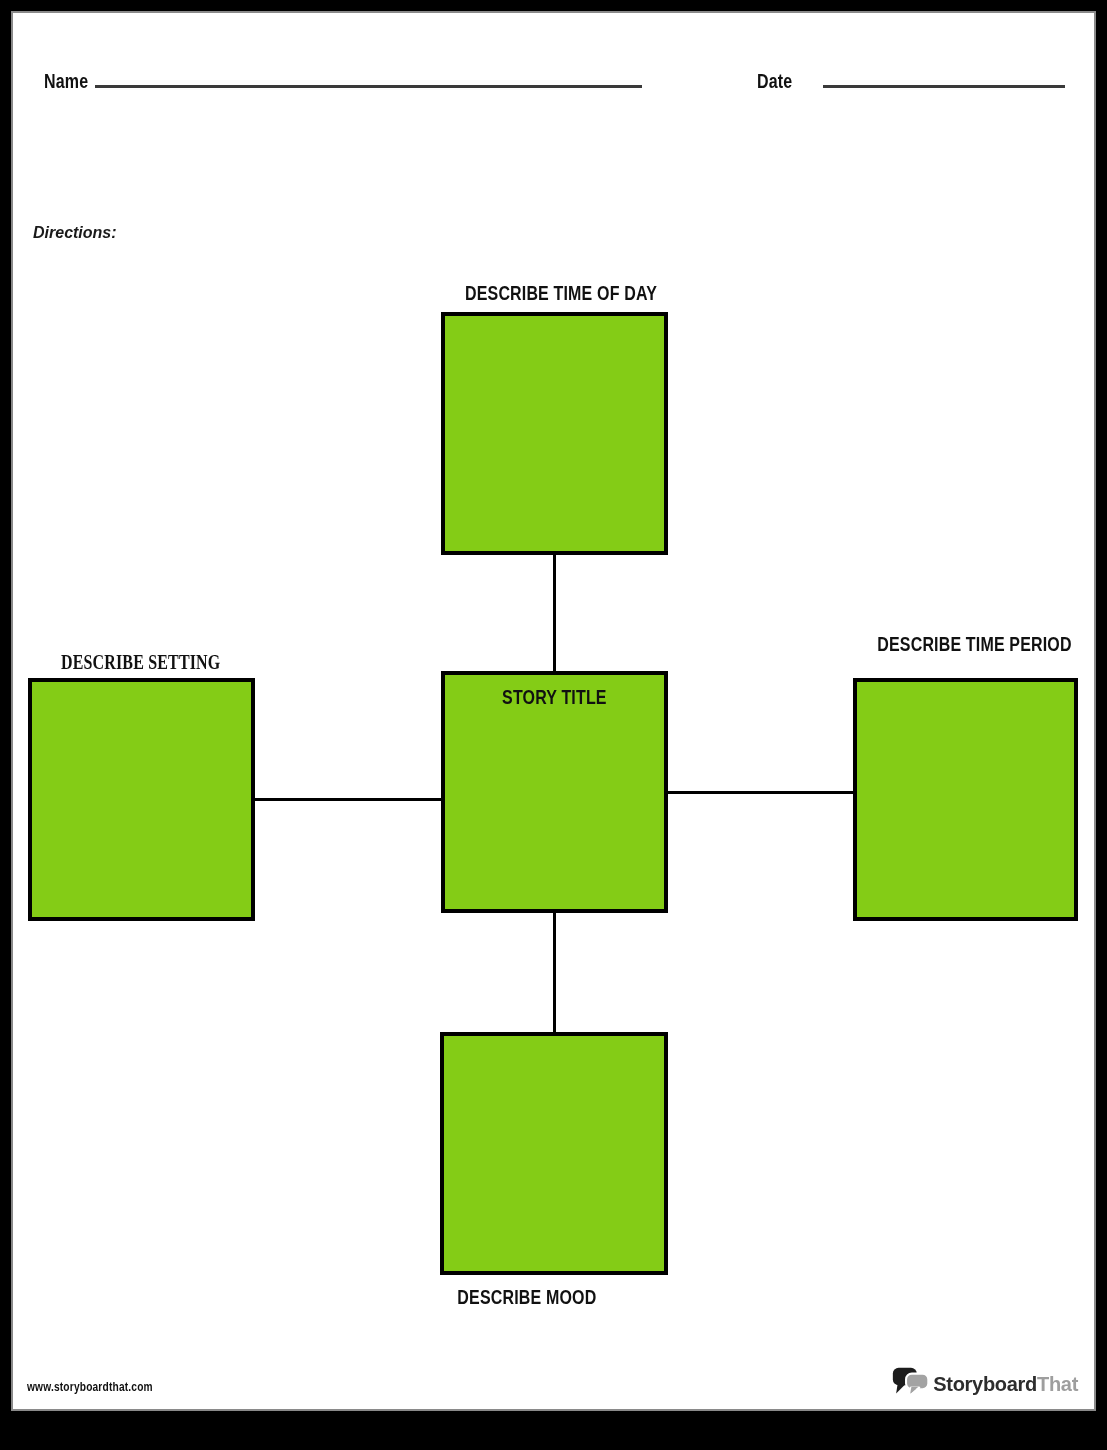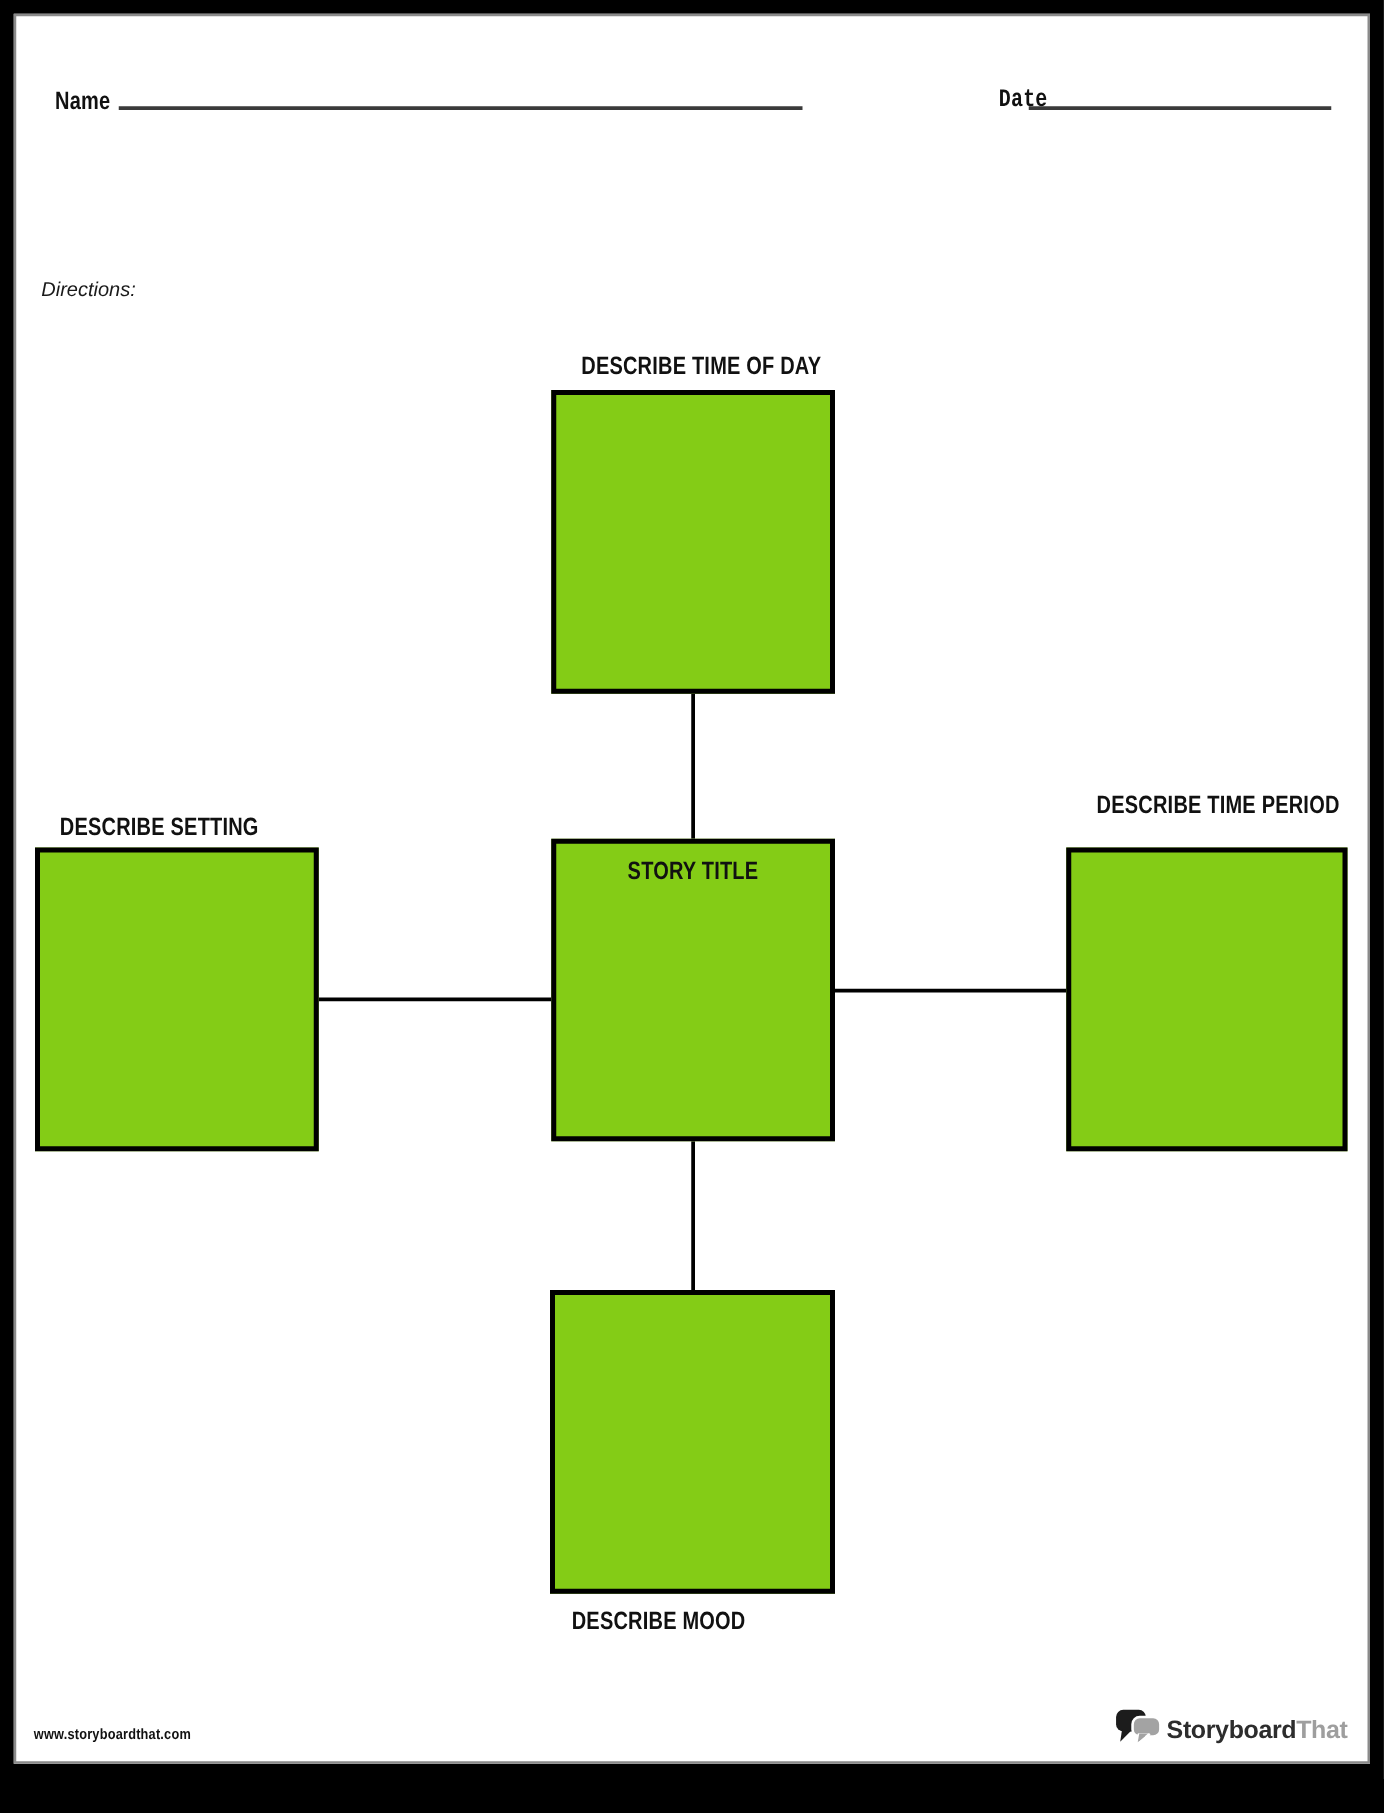--- a/index.html
+++ b/index.html
@@ -29,21 +29,21 @@
   }
   .cond-left { transform-origin: 0 50%; }
   .hdr-label { position: absolute; font-size: 20px; line-height: 1; }
   .fill-line { position: absolute; height: 18px; border-bottom: 3px solid #3a3a3a; }
   .title-line {
     position: absolute; left: 0; top: 133px; width: 100%;
     text-align: center; font-size: 24px; line-height: 1;
   }
   .directions {
     position: absolute; left: 20px; top: 211px;
-    font-style: italic; font-weight: 400; font-size: 16px; color: #1a1a1a;
+    font-style: italic; font-weight: 700; font-size: 16px; color: #1a1a1a;
   }
   
   .gbox {
     position: absolute;
     border: 4px solid #000;
     background: #84cc16;
   }
   .glabel {
     position: absolute; text-align: left;
     font-size: 20px; line-height: 1;
@@ -67,39 +67,39 @@
 <body>
 
 <div class="canvas">
   <div class="page">
 
     <div class="hdr-label" style="left:31px; top:58px;">
       <span class="cond cond-left">Name</span>
     </div>
     <div class="fill-line" style="left:82px; top:57px; width:547px;"></div>
 
-    <div class="hdr-label" style="left:786px; top:58px;font-family:Liberation Mono, monospace;">
+    <div class="hdr-label" style="left:744px; top:58px;">
       <span class="cond cond-left">Date</span>
     </div>
     <div class="fill-line" style="left:810px; top:57px; width:242px;"></div>
 
 
     <div class="directions">Directions:</div>
 
     <div class="connector" style="left:540px; top:542px; width:3px; height:116px;"></div>
     <div class="connector" style="left:242px; top:785px; width:186px; height:3px;"></div>
     <div class="connector" style="left:655px; top:778px; width:185px; height:3px;"></div>
     <div class="connector" style="left:540px; top:900px; width:3px; height:119px;"></div>
 
     <div class="glabel" style="left:428px; top:270px; width:227px;">
       <span class="cond">DESCRIBE TIME OF DAY</span>
     </div>
     <div class="gbox" style="left:428px; top:299px; width:227px; height:243px;"></div>
 
-    <div class="glabel" style="left:15px; top:639px; width:227px;">
+    <div class="glabel" style="left:28px; top:639px; width:227px;font-family:Liberation Serif, serif;">
       <span class="cond">DESCRIBE SETTING</span>
     </div>
     <div class="gbox" style="left:15px; top:665px; width:227px; height:243px;"></div>
 
     <div class="glabel" style="left:840px; top:621px; width:225px;">
       <span class="cond">DESCRIBE TIME PERIOD</span>
     </div>
     <div class="gbox" style="left:840px; top:665px; width:225px; height:243px;"></div>
 
     <div class="gbox" style="left:428px; top:658px; width:227px; height:242px;">

